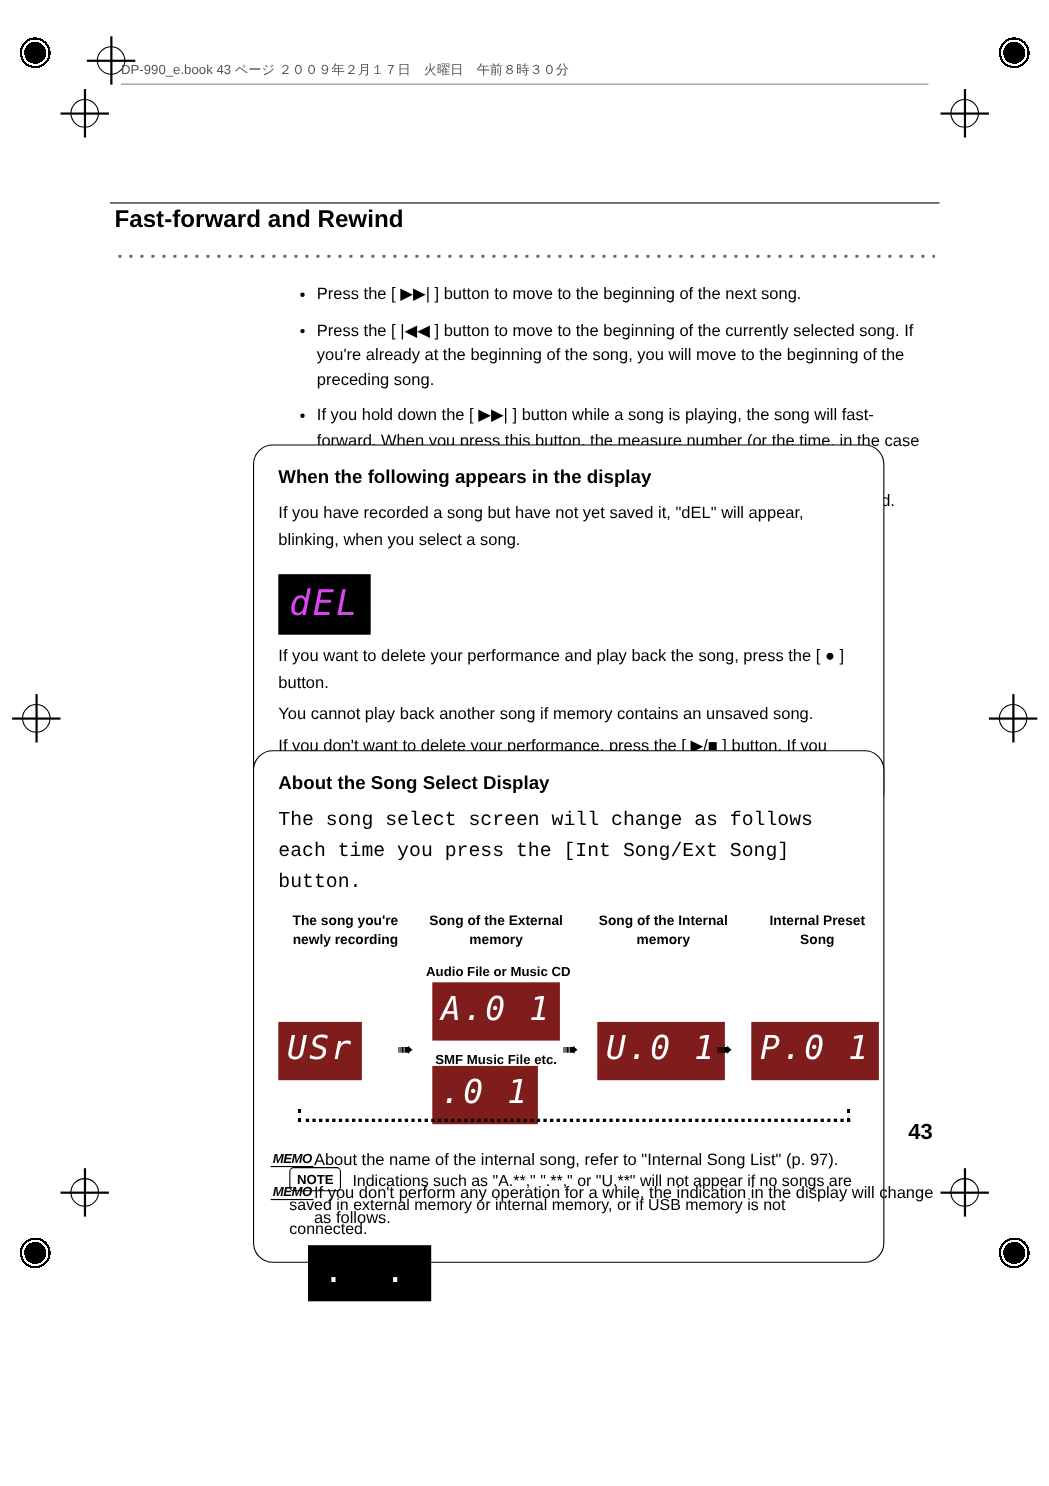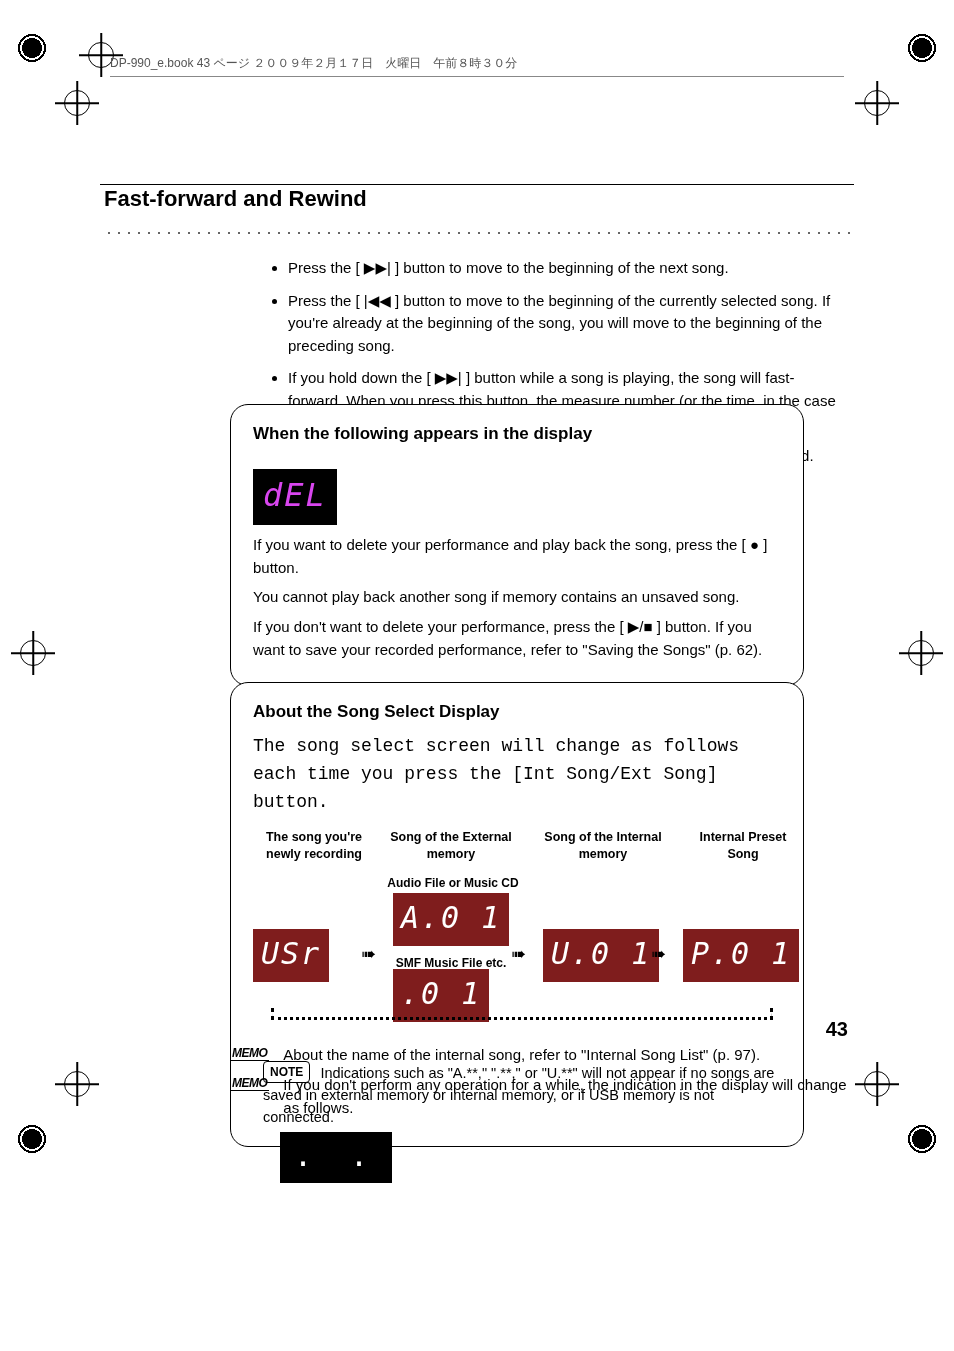--- a/index.html
+++ b/index.html
@@ -211,21 +211,21 @@
   }
   .notewrap { margin-top: 32px; font-size: 14.5px; line-height: 1.5; padding-left: 10px; padding-right: 4px; }
 
   
   .memo-row {
     position: absolute;
     left: 230px; right: 99px;
     font-size: 15px;
     line-height: 1.5;
     display: flex;
-    gap: 14px;
+    padding-left: 16px;
   }
   .memo-row.m1 { top: 1044px; }
   .memo-row.m2 { top: 1074px; }
   .memo-badge {
     font-size: 12px;
     font-weight: 700;
     border-bottom: 1.5px solid #000;
     padding: 0 2px;
     height: 16px;
     flex: 0 0 auto;
@@ -281,20 +281,21 @@
 
   <ul class="bullets">
     <li>Press the [ ▶▶| ] button to move to the beginning of the next song.</li>
     <li>Press the [ |◀◀ ] button to move to the beginning of the currently selected song. If you're already at the beginning of the song, you will move to the beginning of the preceding song.</li>
     <li>If you hold down the [ ▶▶| ] button while a song is playing, the song will fast-forward. When you press this button, the measure number (or the time, in the case of an audio file) will be displayed for several seconds.</li>
     <li>If you hold down the [ |◀◀ ] button while a song is playing, the song will rewind.</li>
   </ul>
 
   <div class="box box1">
     <h3>When the following appears in the display</h3>
+    <p>If you have recorded a song but have not yet saved it, "dEL" will appear, blinking, when you select a song.</p>
     <span class="del-disp">dEL</span>
     <p>If you want to delete your performance and play back the song, press the [ ● ] button.</p>
     <p>You cannot play back another song if memory contains an unsaved song.</p>
     <p>If you don't want to delete your performance, press the [ ▶/■ ] button. If you want to save your recorded performance, refer to "Saving the Songs" (p. 62).</p>
   </div>
 
   <div class="box box2">
     <h3>About the Song Select Display</h3>
     <p class="intro">The song select screen will change as follows each time you press the [Int Song/Ext Song] button.</p>
 

